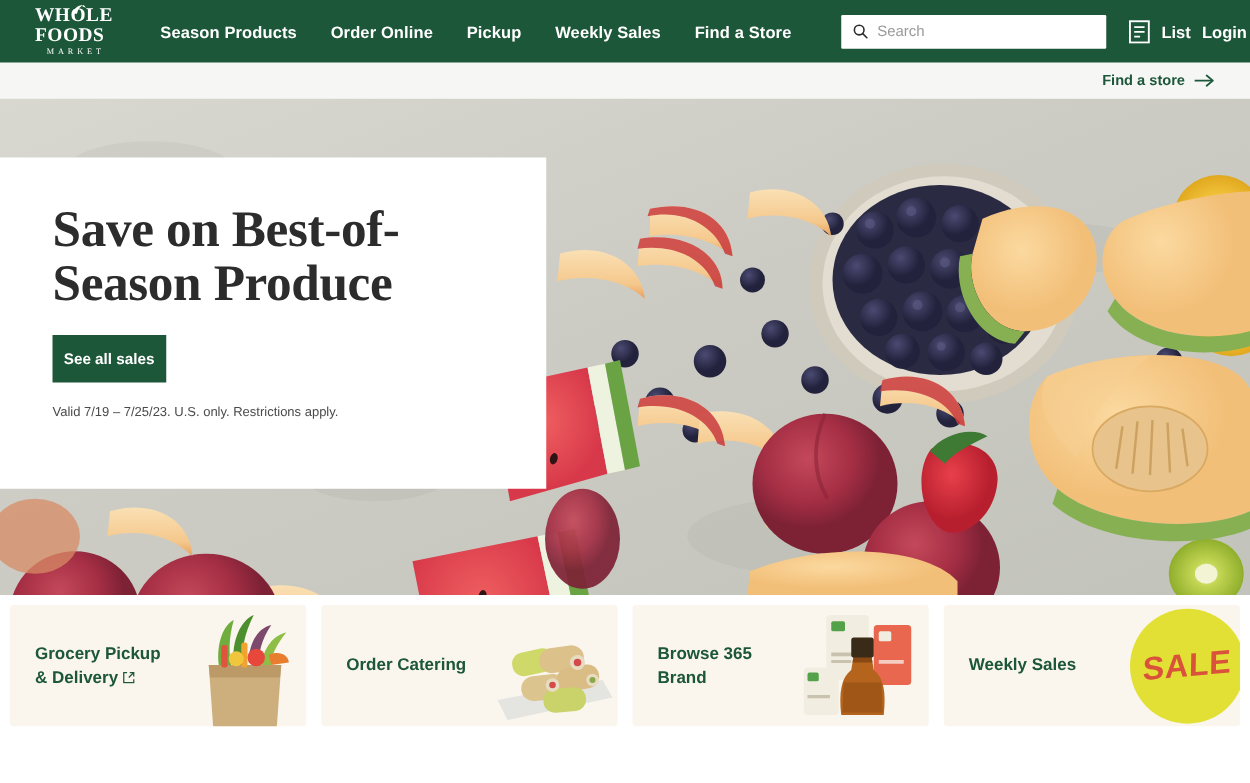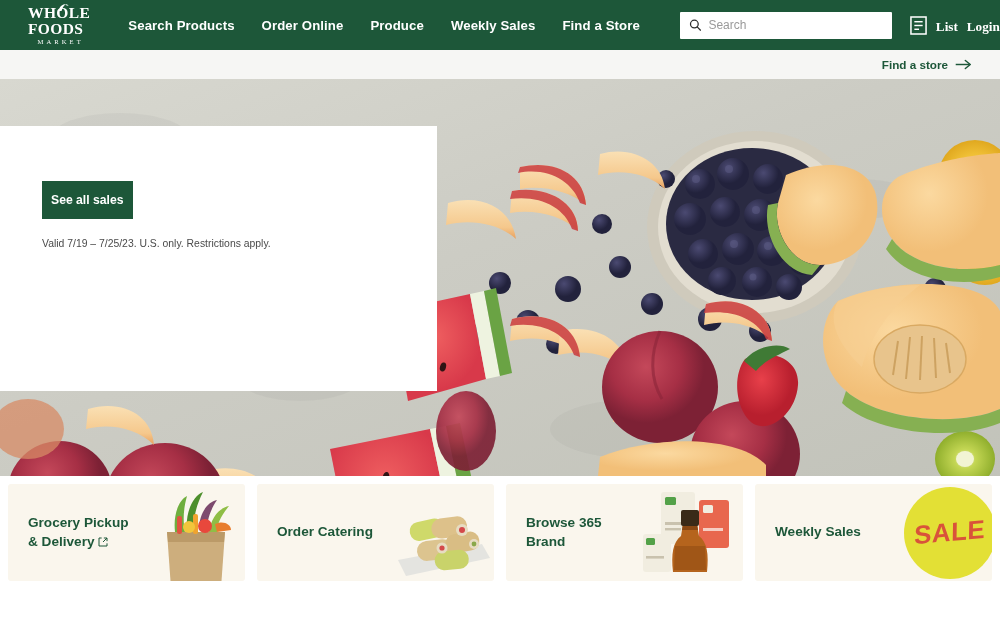--- a/index.html
+++ b/index.html
@@ -39,21 +39,21 @@
   .nav-right{ display:flex; align-items:center; margin-left:auto; gap:18px; }
   .search-wrap{
     width:212px; height:27px; background:#fff; border-radius:1px;
     display:flex; align-items:center; padding:0 9px; gap:7px;margin-left:40px;
   }
   .search-input{
     border:none; outline:none; font-family:"Liberation Sans", sans-serif;
     font-size:12px; color:#333; width:100%; background:transparent;
   }
   .search-input::placeholder{ color:#9a9a9a; }
-  .account-group{ display:flex; align-items:flex-end; gap:9px;font-family:Liberation Serif, serif; }
+  .account-group{ display:flex; align-items:center; gap:9px; }
   .acct-label{ color:#fff; font-size:13.2px; font-weight:700; cursor:pointer; }
 
   
   .store-strip{
     height:29px; background:#f6f6f4;
     display:flex; align-items:center; justify-content:flex-end;
     padding-right:28px;
   }
   .store-link{
     display:flex; align-items:center; gap:7px;
@@ -119,23 +119,23 @@
       <path d="M2 8 C2 4, 5 1, 9.5 1 C7 2.2, 5.2 4.6, 4.6 8 Z" fill="#ffffff"></path>
       <path d="M9.5 1 C10.6 1.6, 11.3 2.3, 11.6 3.1 C10.6 2.6, 9.8 2.3, 9 2.2 Z" fill="#ffffff"></path>
     </svg>
     <div class="logo-main">WHOLE FOODS</div>
     <div class="logo-sub">MARKET</div>
   </div>
 
   <div class="nav-divider"></div>
 
   <div class="nav-links">
-    <span class="nav-link">Search Products</span>
+    <span class="nav-link">Season Products</span>
     <span class="nav-link">Order Online</span>
-    <span class="nav-link">Produce</span>
+    <span class="nav-link">Pickup</span>
     <span class="nav-link">Weekly Sales</span>
     <span class="nav-link">Find a Store</span>
   </div>
 
   <div class="nav-right">
     <div class="search-wrap">
       <svg width="14" height="14" viewBox="0 0 16 16">
         <circle cx="6.8" cy="6.8" r="4.9" fill="none" stroke="#2c2c2c" stroke-width="1.6"></circle>
         <line x1="10.4" y1="10.4" x2="14.6" y2="14.6" stroke="#2c2c2c" stroke-width="1.6" stroke-linecap="round"></line>
       </svg>
@@ -368,20 +368,21 @@
     </g>
 
     <g>
       <path d="M245 455 C278 445, 306 462, 306 490 C288 472, 262 468, 242 474 Z" fill="url(#sliceG)"></path>
       <path d="M88 330 C122 320, 152 336, 154 366 C136 348, 108 344, 86 350 Z" fill="url(#sliceG)"></path>
       <ellipse cx="28" cy="350" rx="36" ry="30" fill="#d78b66" opacity="0.75"></ellipse>
     </g>
   </svg>
 
   <div class="hero-card">
+    <h1 class="hero-title">Save on Best-of-Season Produce</h1>
     <button class="hero-btn">See all sales</button>
     <div class="hero-fine">Valid 7/19 – 7/25/23. U.S. only. Restrictions apply.</div>
   </div>
 </div>
 
 <div class="cards">
 
   <div class="card">
     <div class="card-label">
       <span>Grocery Pickup</span><br>

